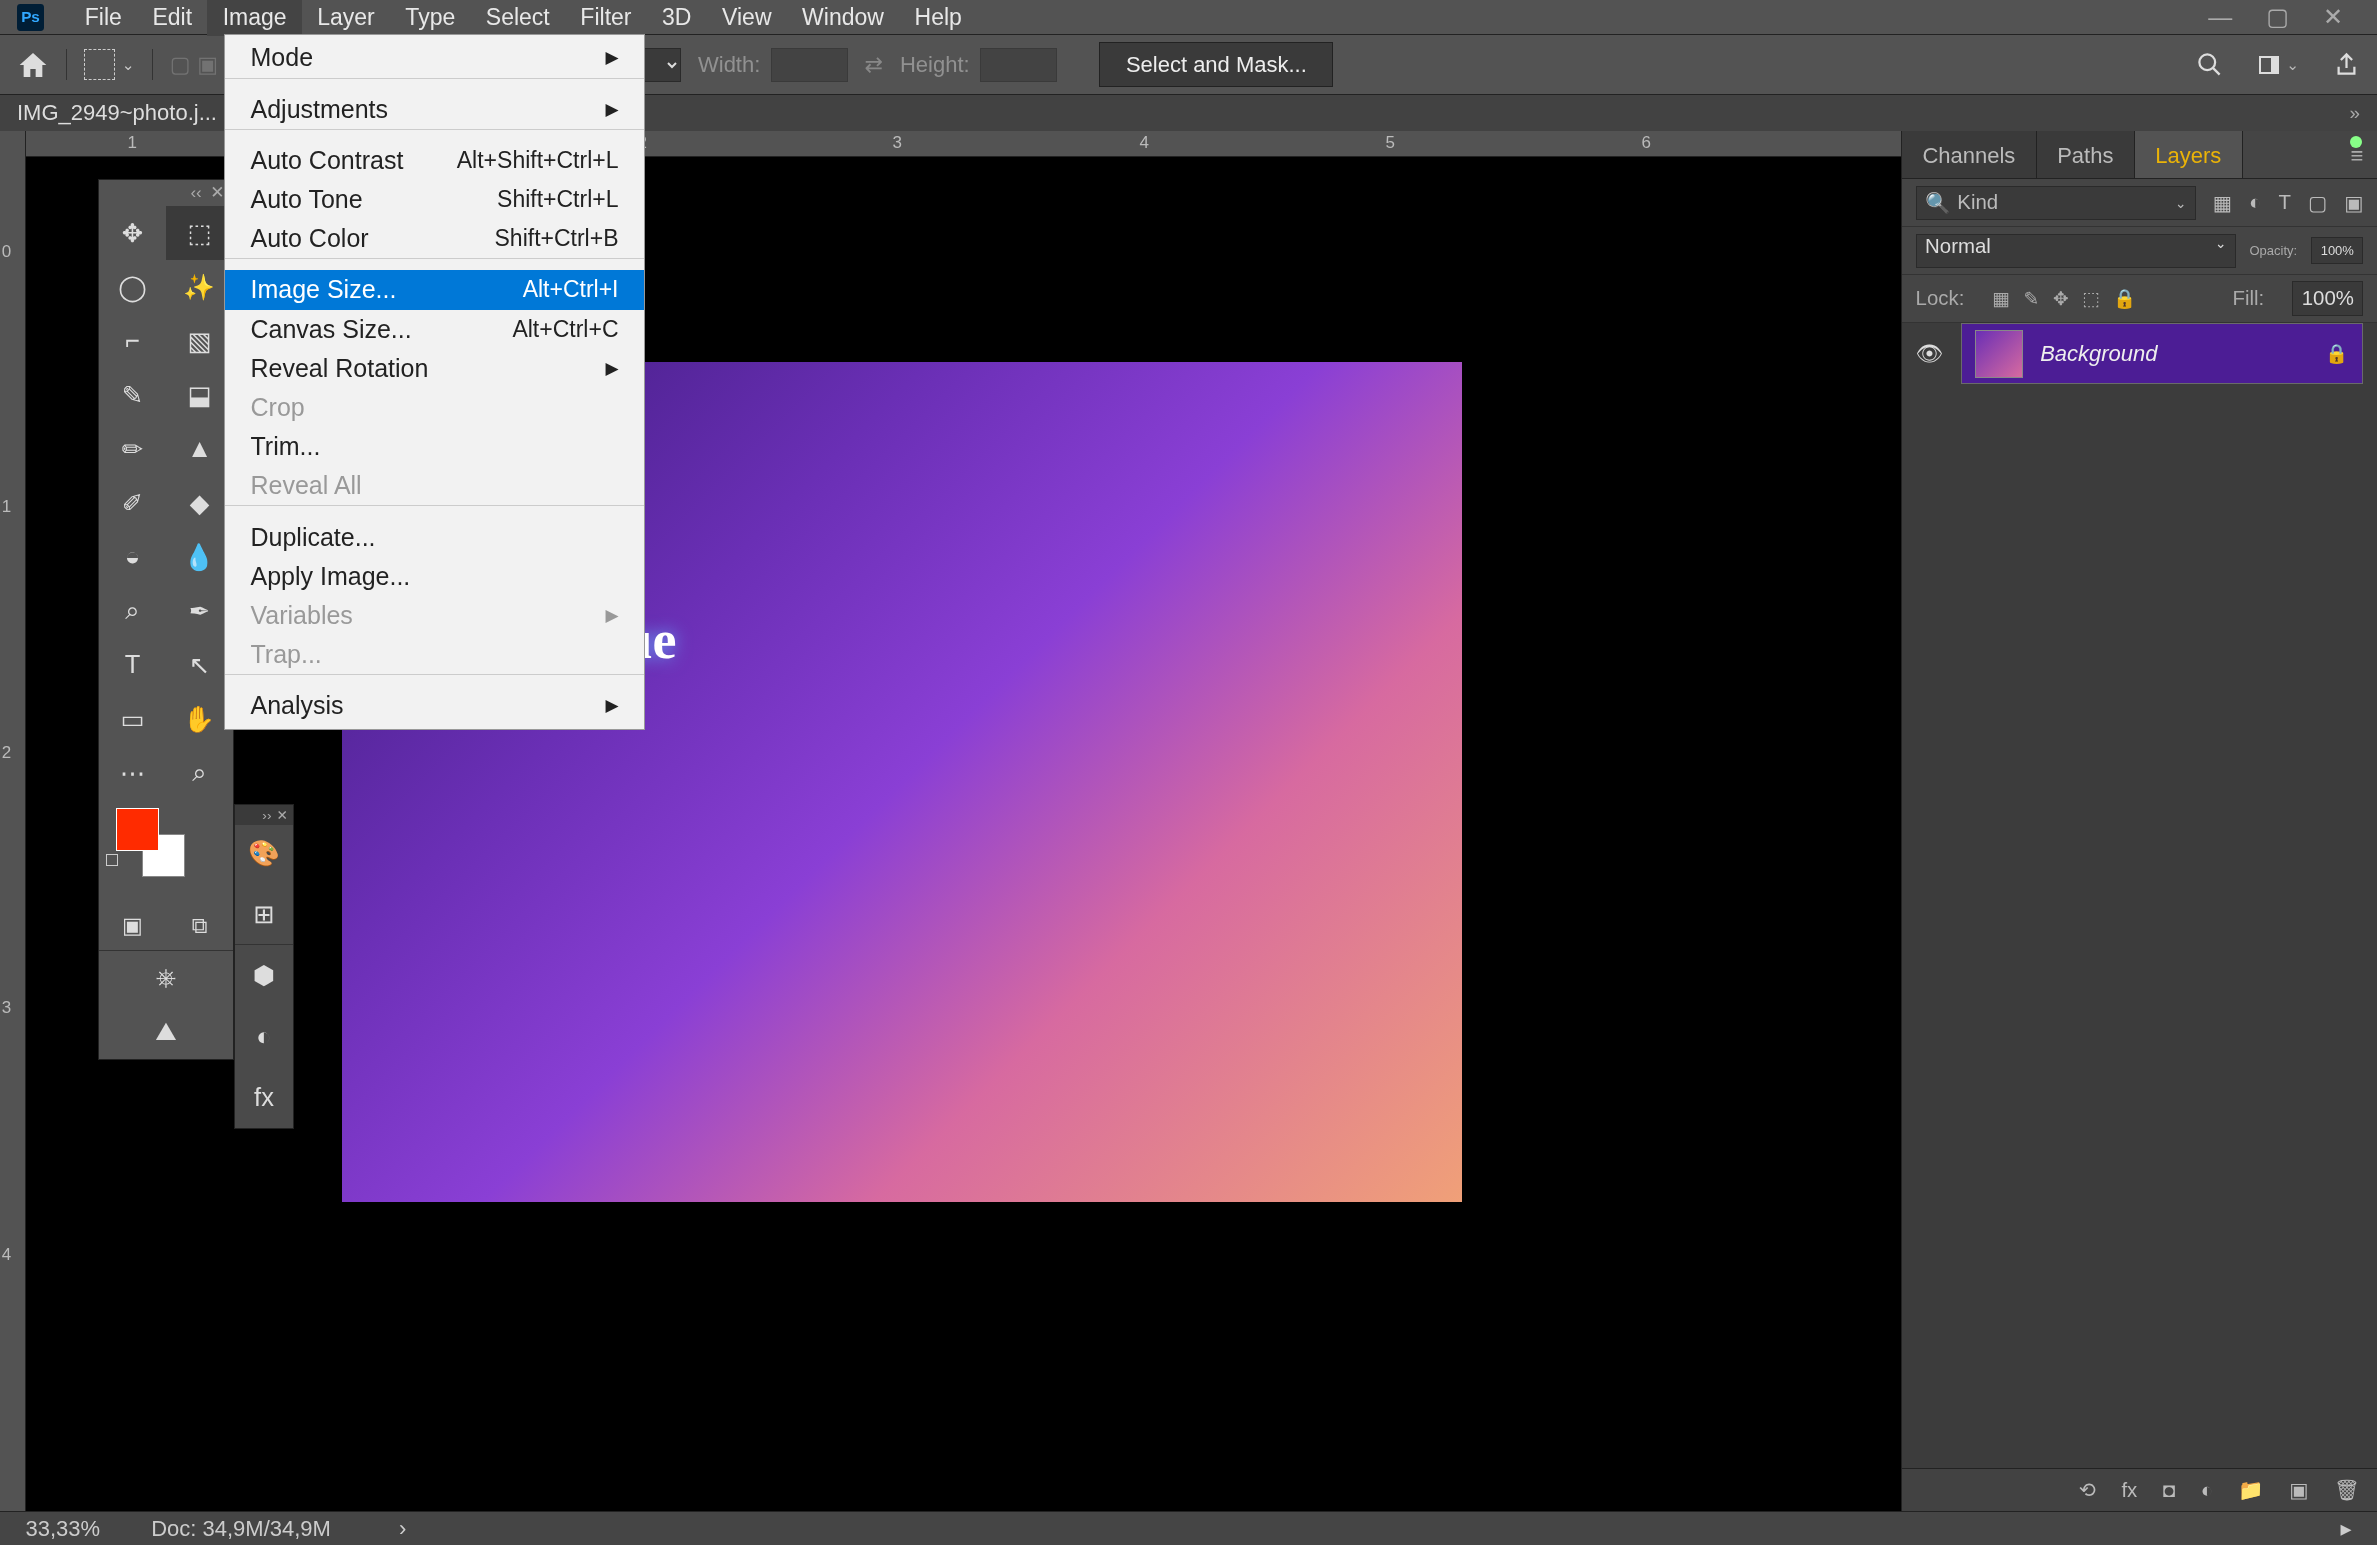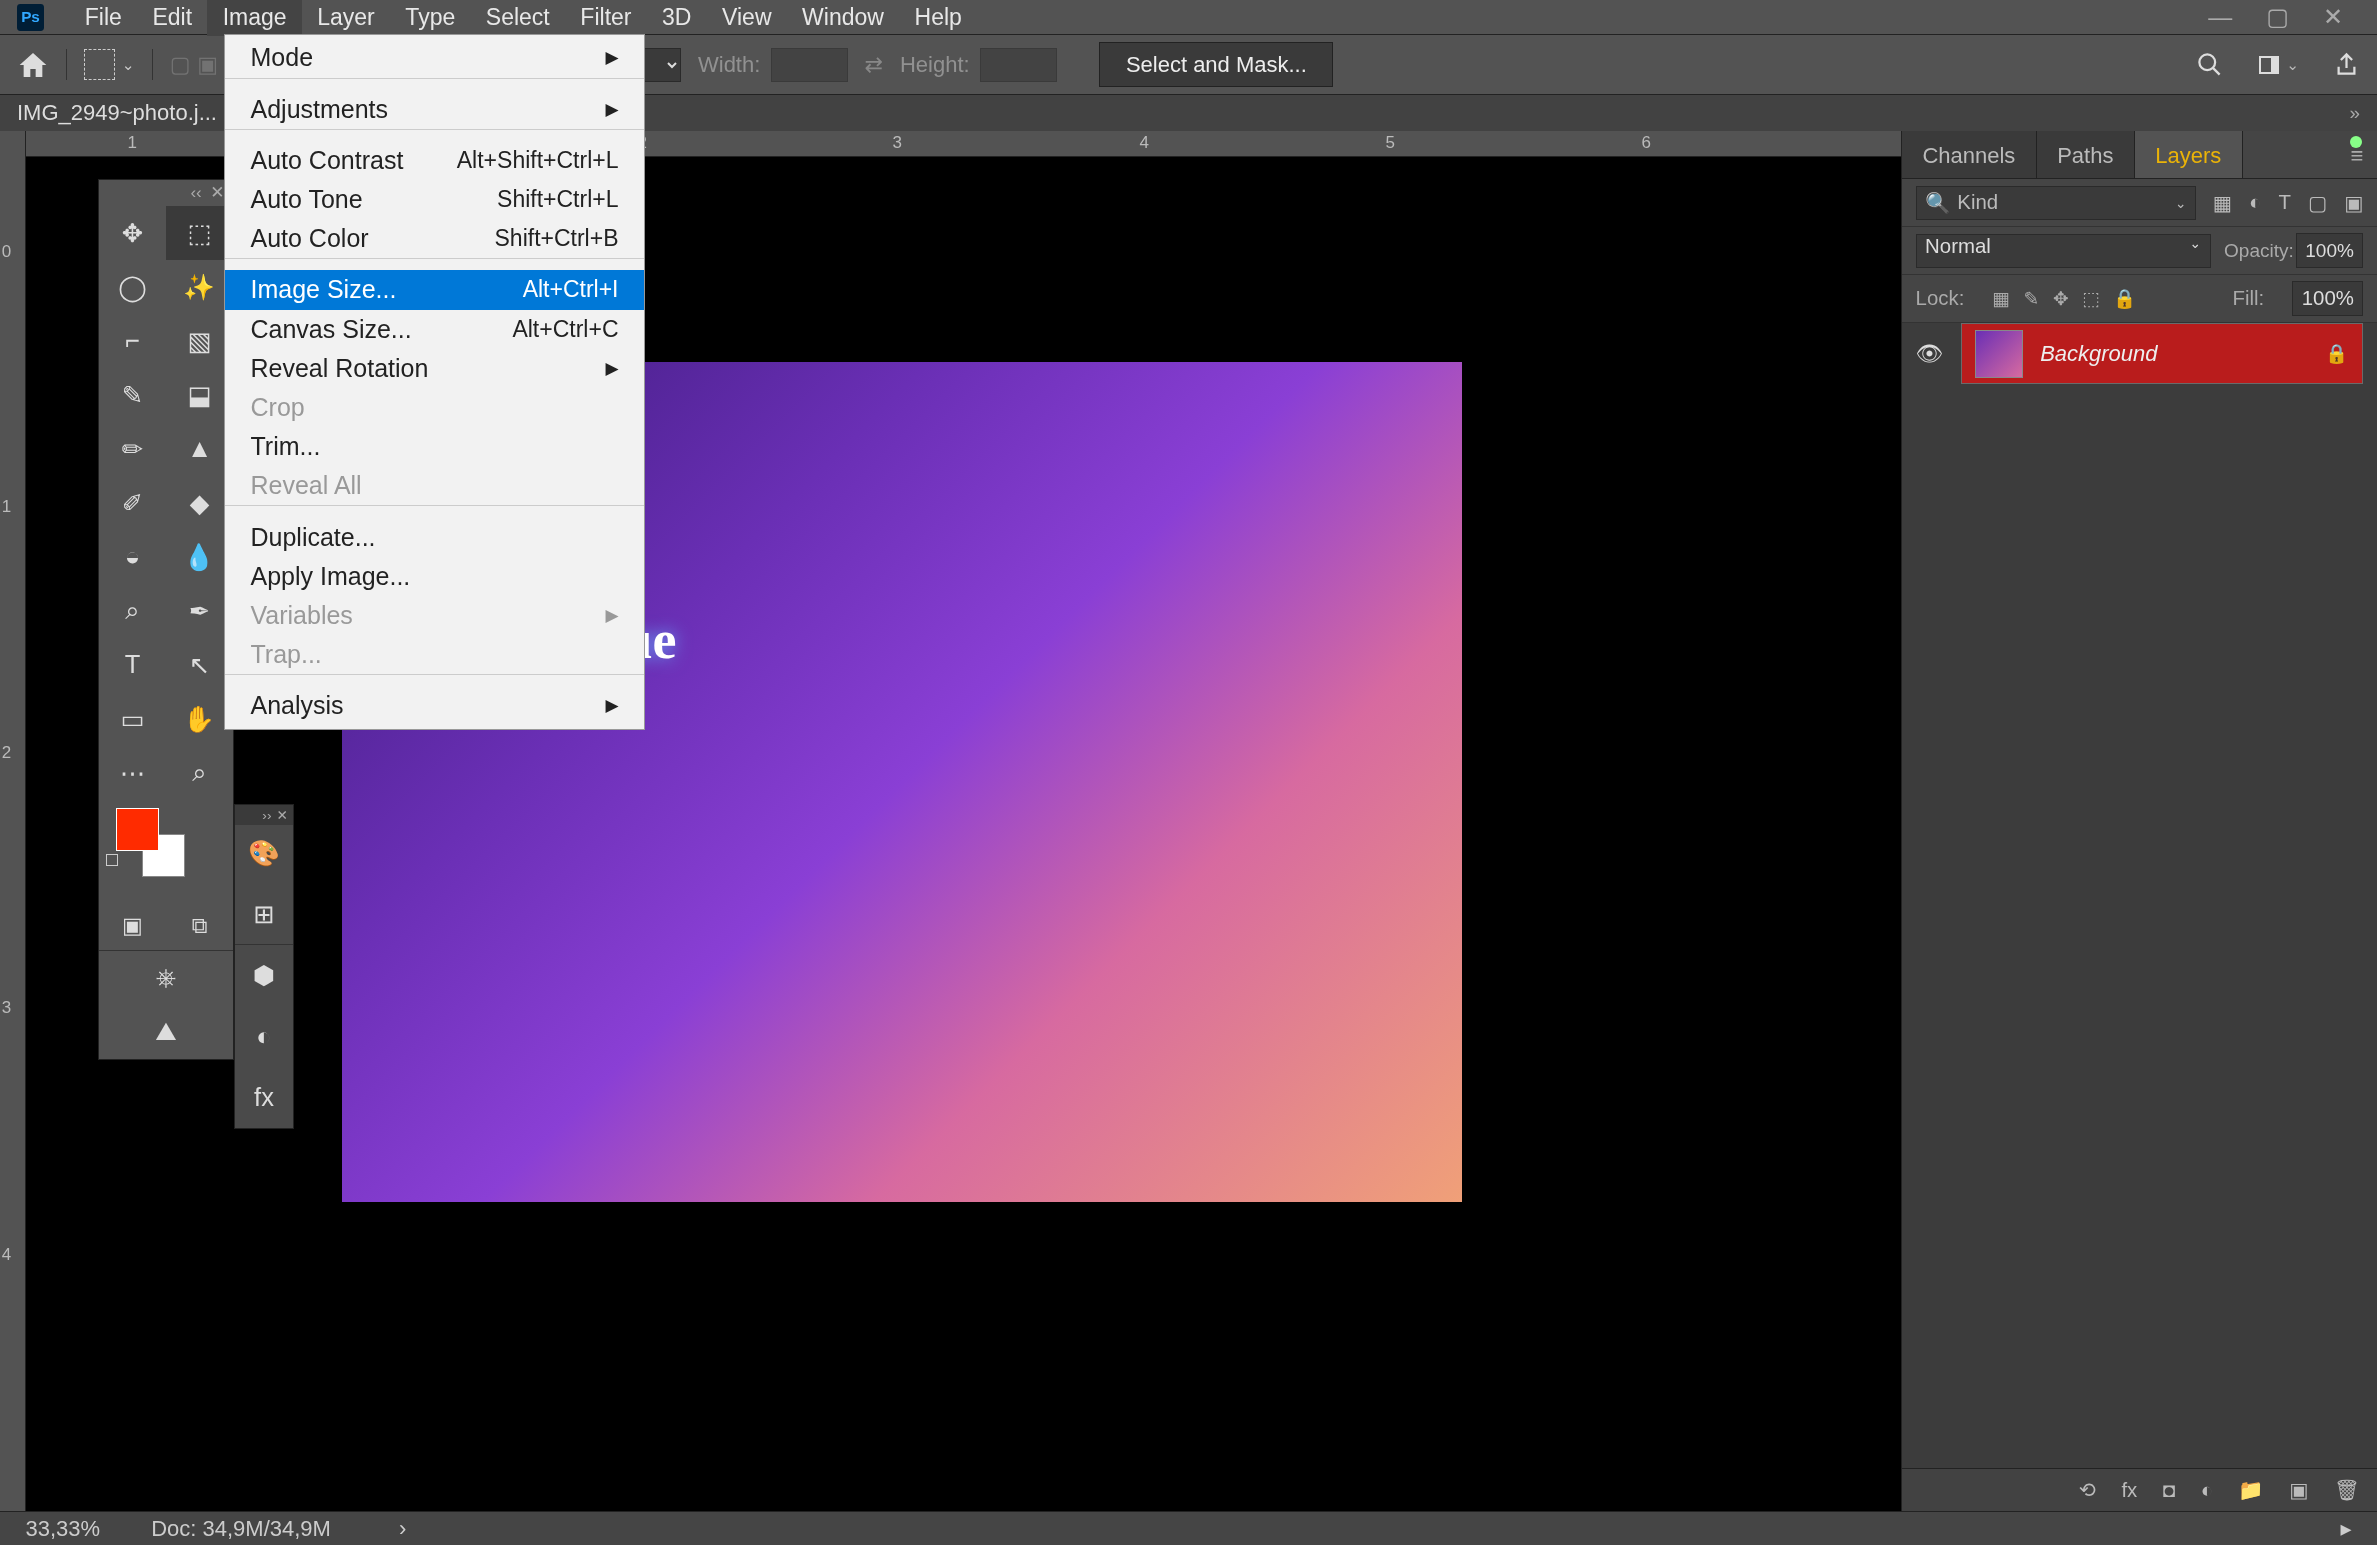--- a/index.html
+++ b/index.html
@@ -78,28 +78,28 @@
 .panel-tab { padding: 12px 20.4px; font-size: 22px; color: #bbb; background: #3a3a3a; border-right: 0.9px solid #222; }
 .panel-tab.active { background: #535353; color: #eab308; }
 .panel-menu-icon { margin-left: auto; padding: 12px 13.6px; color: #aaa; }
 
 .layer-filters { height: 48px; display: flex; align-items: center; gap: 17px; padding: 0 13.6px; border-bottom: 0.9px solid #333; }
 .kind-dropdown { flex: 1; background: #3a3a3a; border: 0.9px solid #2a2a2a; height: 34px; display: flex; align-items: center; padding: 0 8.5px; font-size: 20.4px; color: #bbb; gap: 6.8px; }
 .filter-icon { font-size: 20.4px; color: #bbb; }
 
 .blend-row { height: 48px; display: flex; align-items: center; padding: 0 13.6px; gap: 13.6px; border-bottom: 0.9px solid #333; }
 .blend-select { flex: 1; background: #3a3a3a; border: 0.9px solid #2a2a2a; height: 34px; padding: 0 8.5px; font-size: 20.4px; color: #ddd; }
-.opacity-box { display: flex; align-items: center; gap: 2px; color: #aaa; font-size: 19px; text-align: center; }
+.opacity-box { display: flex; align-items: center; gap: 14px; color: #aaa; font-size: 13px; text-align: center; }
 .opacity-box .val { background: #3a3a3a; border: 0.9px solid #2a2a2a; padding: 5.1px 8.5px; color: #ddd; }
 
 .lock-row { height: 48px; display: flex; align-items: center; padding: 0 13.6px; gap: 28px; border-bottom: 0.9px solid #333; font-size: 20.4px; color: #aaa; }
 .lock-row .lock-icons { display: flex; gap: 13.6px; font-size: 18.7px; }
 
 .layers-list { flex: 1; background: #3c3c3c; }
-.layer-row { height: 61px; display: flex; align-items: center; padding: 0 13.6px; gap: 17px; background: #b91c1c; margin: 8.5px; border: 0.9px solid #6a6a6a; }
+.layer-row { height: 61px; display: flex; align-items: center; padding: 0 13.6px; gap: 17px; background: #4c1d95; margin: 8.5px; border: 0.9px solid #6a6a6a; }
 .eye-icon { font-size: 22px; color: #ddd; margin-right: 8.5px; }
 .layer-thumb { width: 48px; height: 48px; background: linear-gradient(135deg,#6a2fb5,#d76aa0); border: 0.9px solid #888; }
 .layer-name { font-style: italic; font-size: 22px; color: #eee; flex: 1; }
 .lock-icon { font-size: 18.7px; color: #bbb; }
 
 .layers-footer { height: 43px; background: #424242; display: flex; align-items: center; justify-content: flex-end; gap: 25.5px; padding: 0 17px; font-size: 20.4px; color: #bbb; border-top: 0.9px solid #222; }
 
 
 .statusbar { position: absolute; bottom: 0; left: 0; right: 0; height: 34px; background: #454545; display: flex; align-items: center; padding: 0 25.5px; gap: 51px; color: #ccc; font-size: 22px; border-top: 0.9px solid #222; }
 .statusbar .arrow-r { margin-left: 17px; }

